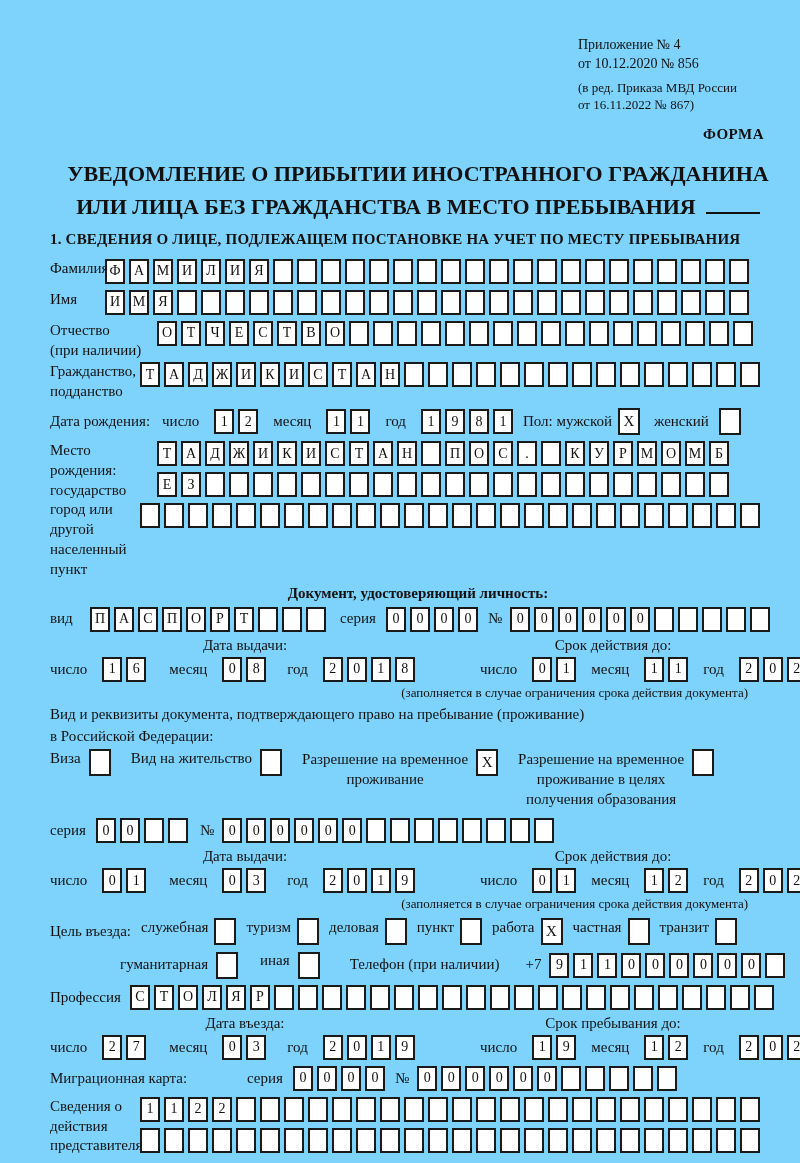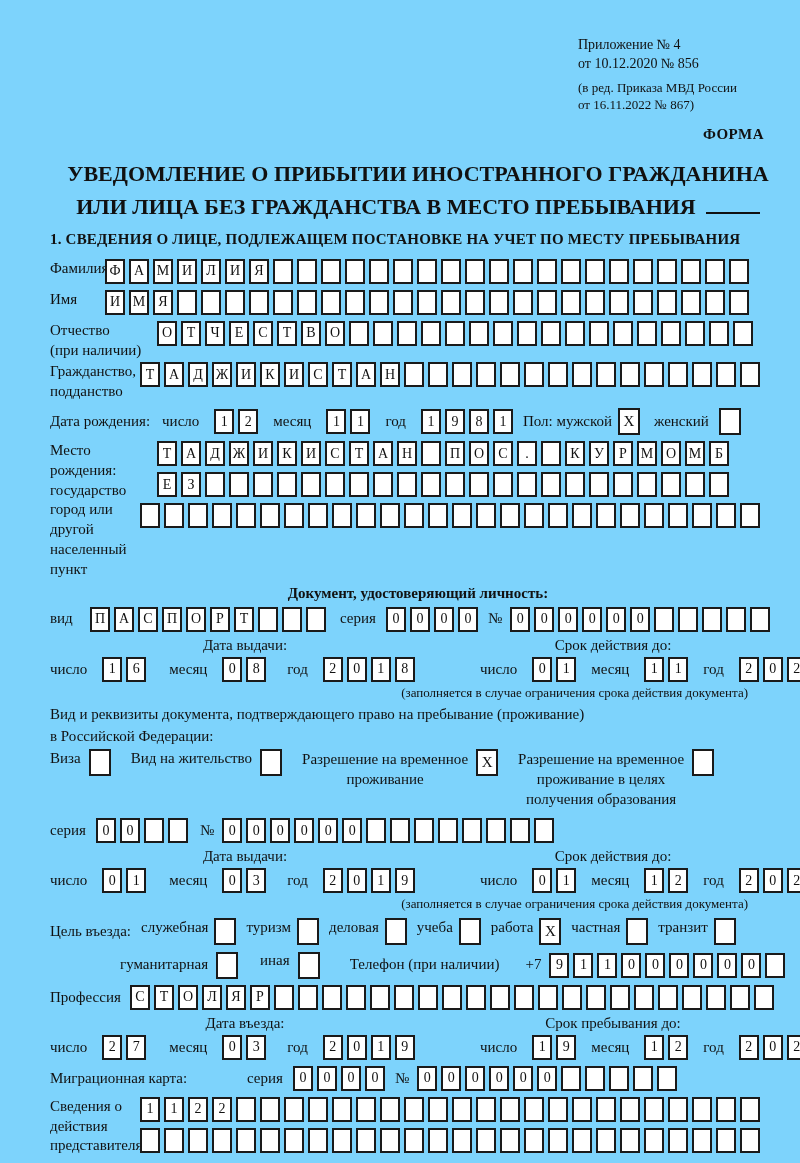--- a/index.html
+++ b/index.html
@@ -518,21 +518,21 @@
       </span>
     <span class="opt" style="gap:6px">
         <span class="lbl">туризм</span>
         <span class="cell cb"></span>
       </span>
     <span class="opt" style="gap:6px">
         <span class="lbl">деловая</span>
         <span class="cell cb"></span>
       </span>
     <span class="opt" style="gap:6px">
-        <span class="lbl">учеба</span>
+        <span class="lbl">пункт</span>
         <span class="cell cb"></span>
       </span>
     <span class="opt" style="gap:6px">
         <span class="lbl">работа</span>
         <span class="cell cb">X</span>
       </span>
     <span class="opt" style="gap:6px">
         <span class="lbl">частная</span>
         <span class="cell cb"></span>
       </span>

